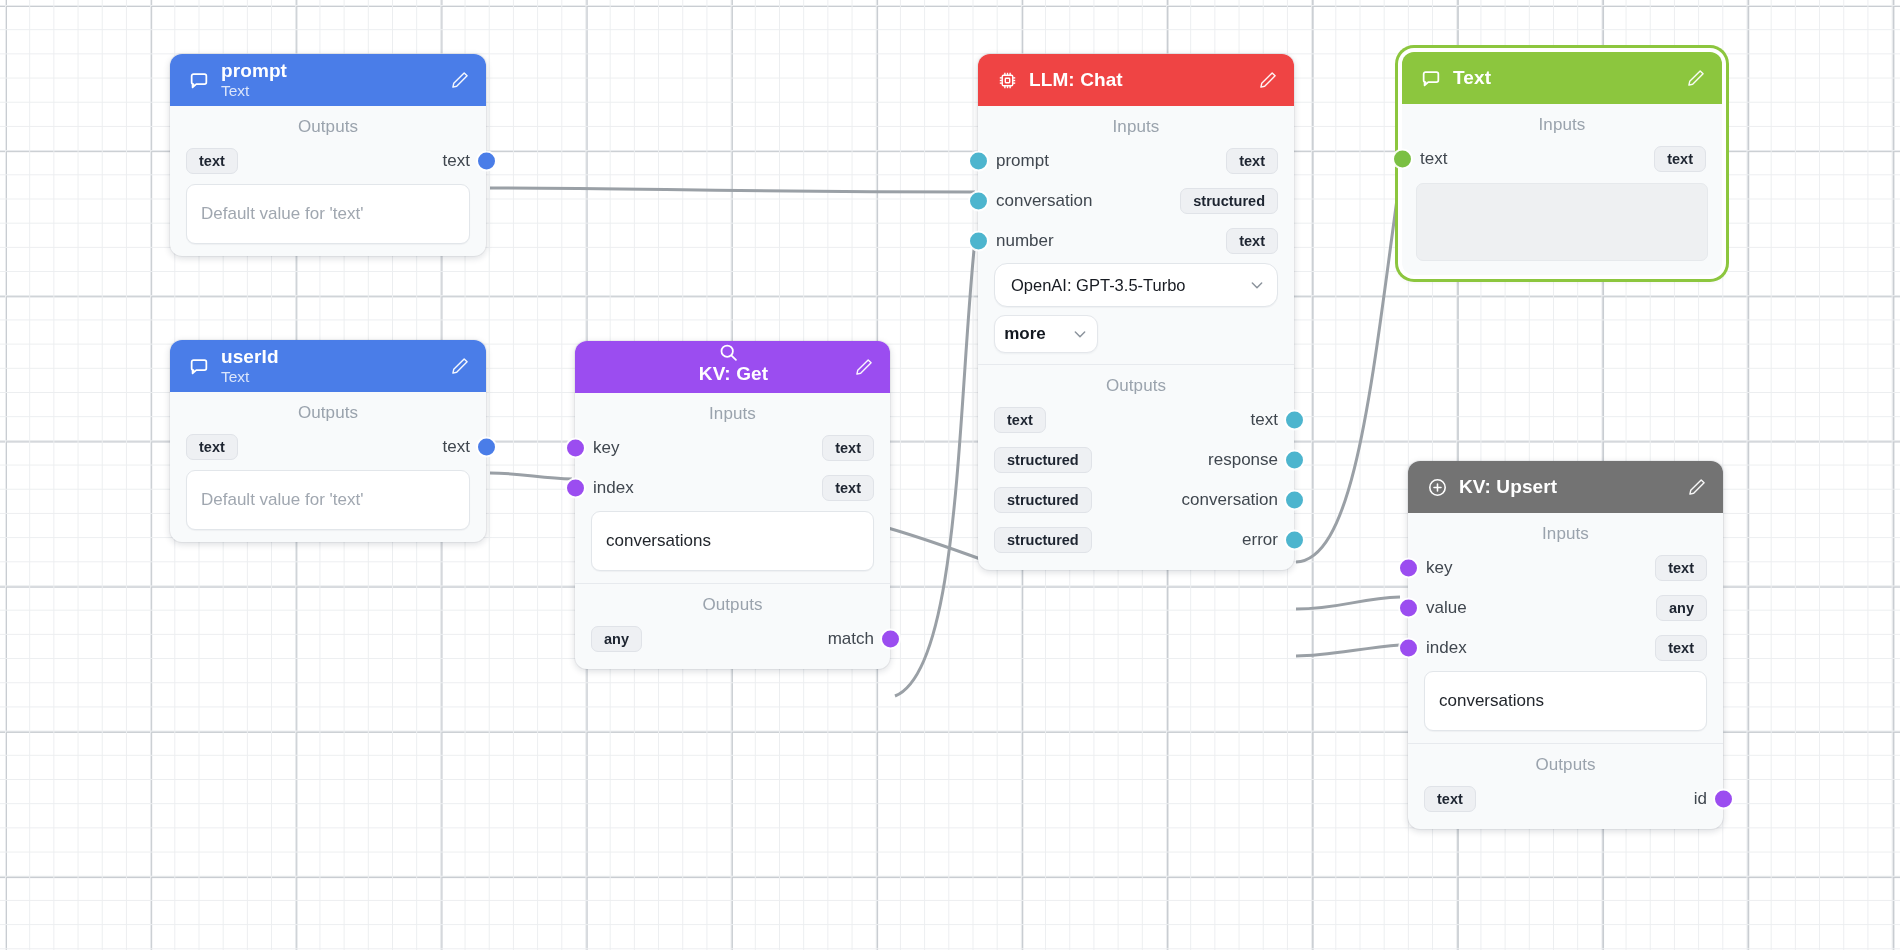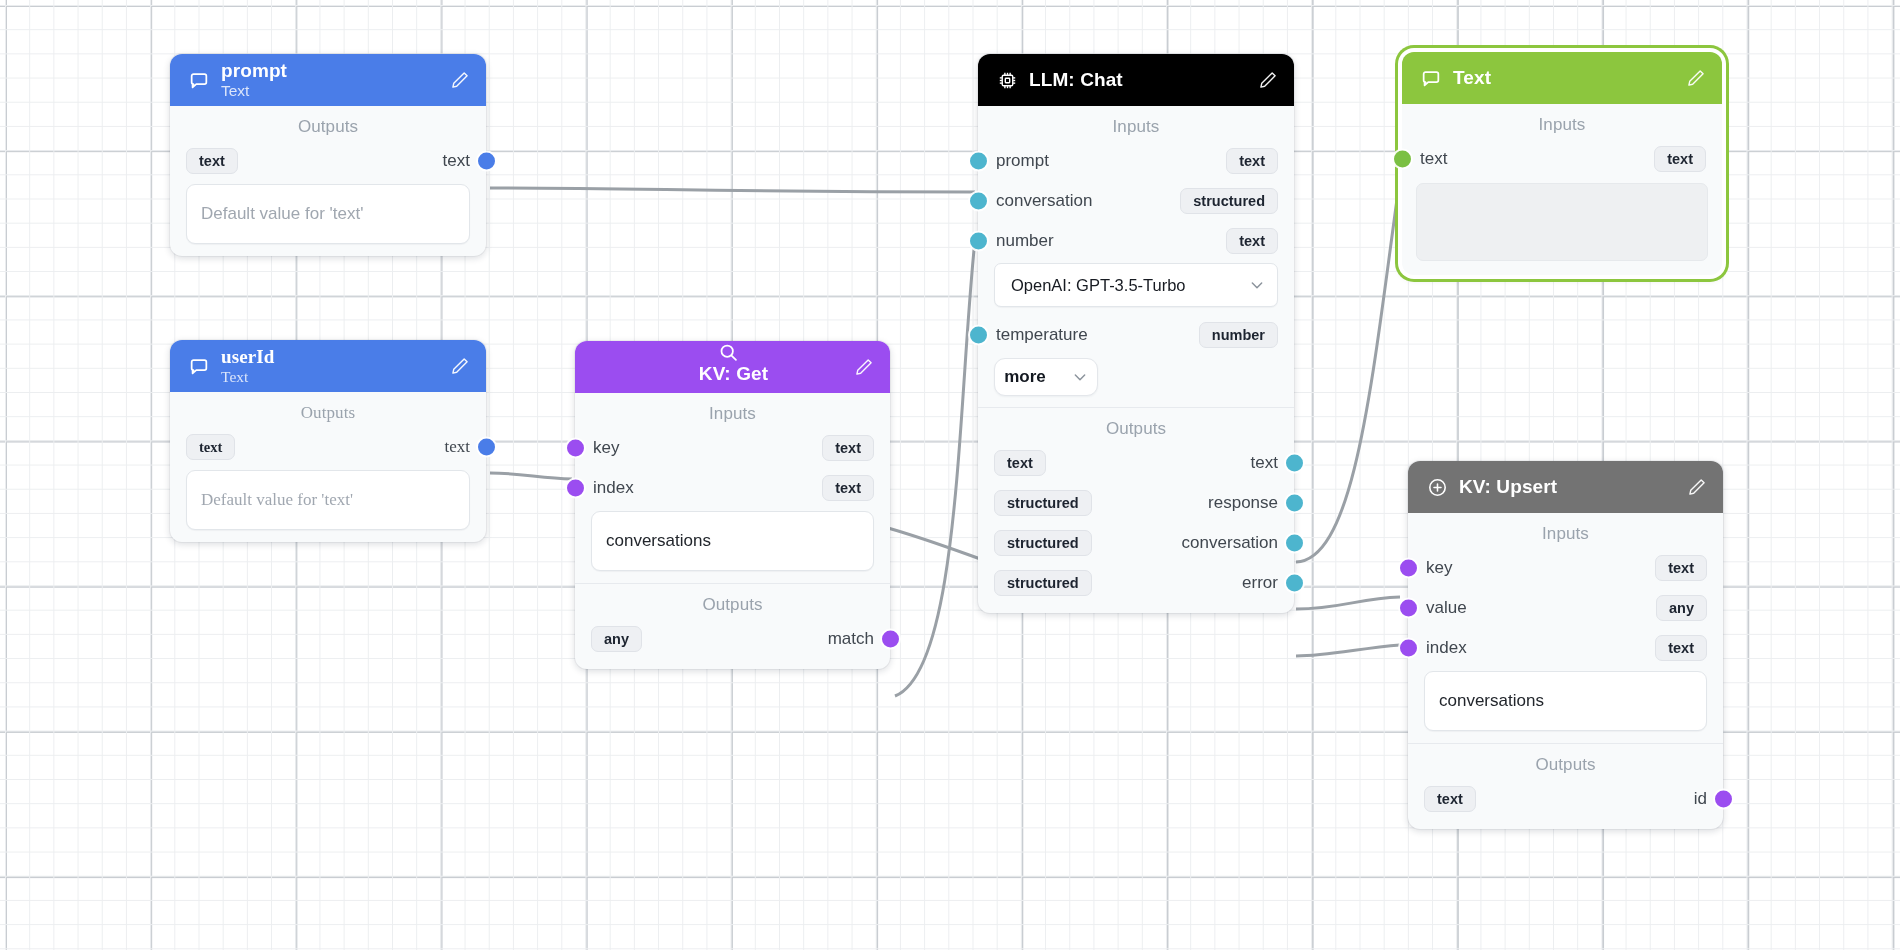--- a/index.html
+++ b/index.html
@@ -105,21 +105,21 @@
     background: #eef0f2;
     border: 1px solid #e6e9ec;
     border-radius: 7px;
     height: 78px;
   }
 
   .select {
     margin: 2px 16px 8px;
     background: #ffffff;
     border: 1px solid #e2e6ea;
-    border-radius: 7px;
+    border-radius: 13px;
     height: 44px;
     display: flex; align-items: center; justify-content: space-between;
     padding: 0 12px 0 16px;
     font-size: 16.5px; color: #171b22;
     cursor: pointer;
     box-shadow: 0 1px 1px rgba(20,30,50,0.04);
     overflow: hidden;
   }
   .select .sel-val { white-space: nowrap; overflow: hidden; }
   .chev { width: 16px; height: 16px; flex: 0 0 16px; margin-left: 8px; }
@@ -181,21 +181,21 @@
       <span class="chip">text</span>
       <span class="spacer"></span>
       <span class="rlabel">text</span>
       <span class="port right" style="background:#4a7de8;"></span>
     </div>
     <div class="textinput placeholder">
       <span>Default value for 'text'</span>
     </div>
   </div>
 
-  <div class="node" style="left:170px; top:340px; width:316px;font-family:Liberation Serif, serif;">
+  <div class="node" style="left:170px; top:340px; width:316px;">
     <div class="node-header two-line" style="background:#4a7de8;">
       <span class="hdr-icon">
         <svg width="22" height="22" viewBox="0 0 24 24" fill="none" stroke="#ffffff" stroke-width="1.9" stroke-linecap="round" stroke-linejoin="round">
           <path d="M20 14.5a2 2 0 0 1-2 2H9l-4 3.5v-3.5H6a2 2 0 0 1-2-2v-7a2 2 0 0 1 2-2h12a2 2 0 0 1 2 2z"></path>
         </svg>
       </span>
       <span class="hdr-titles">
         <span class="hdr-title">userId</span>
         <span class="hdr-sub">Text</span>
       </span>
@@ -254,21 +254,21 @@
     <div class="section-label">Outputs</div>
     <div class="row out" style="margin-bottom:10px;">
       <span class="chip">any</span>
       <span class="spacer"></span>
       <span class="rlabel">match</span>
       <span class="port right" style="background:#9b4df0;"></span>
     </div>
   </div>
 
   <div class="node" style="left:978px; top:54px; width:316px;">
-    <div class="node-header" style="background:#000000;">
+    <div class="node-header" style="background:#ef4444;">
       <span class="hdr-icon">
         <svg width="21" height="21" viewBox="0 0 24 24" fill="none" stroke="#ffffff" stroke-width="1.6" stroke-linejoin="round">
           <rect x="6" y="6" width="12" height="12" rx="1.5"></rect>
           <rect x="9.5" y="9.5" width="5" height="5" rx="0.7"></rect>
           <line x1="9" y1="3.2" x2="9" y2="5.6"></line>
             <line x1="12" y1="3.2" x2="12" y2="5.6"></line>
             <line x1="15" y1="3.2" x2="15" y2="5.6"></line>
           <line x1="9" y1="18.4" x2="9" y2="20.8"></line>
             <line x1="12" y1="18.4" x2="12" y2="20.8"></line>
             <line x1="15" y1="18.4" x2="15" y2="20.8"></line>
@@ -310,26 +310,20 @@
       <span class="chip">text</span>
     </div>
     <div class="select">
       <span class="sel-val">OpenAI: GPT-3.5-Turbo</span>
       <span class="chev">
         <svg width="16" height="16" viewBox="0 0 24 24" fill="none" stroke="#8b939c" stroke-width="2.2" stroke-linecap="round" stroke-linejoin="round">
             <path d="M5 9l7 7 7-7"></path>
           </svg>
       </span>
     </div>
-    <div class="row in">
-      <span class="port left" style="background:#4db5ce;"></span>
-      <span class="rlabel">temperature</span>
-      <span class="spacer"></span>
-      <span class="chip">number</span>
-    </div>
     <div class="more-btn">
       <span>more</span>
       <span class="chev" style="margin-left:0;">
         <svg width="16" height="16" viewBox="0 0 24 24" fill="none" stroke="#8b939c" stroke-width="2.2" stroke-linecap="round" stroke-linejoin="round">
             <path d="M5 9l7 7 7-7"></path>
           </svg>
       </span>
     </div>
 
     <div class="divider"></div>

